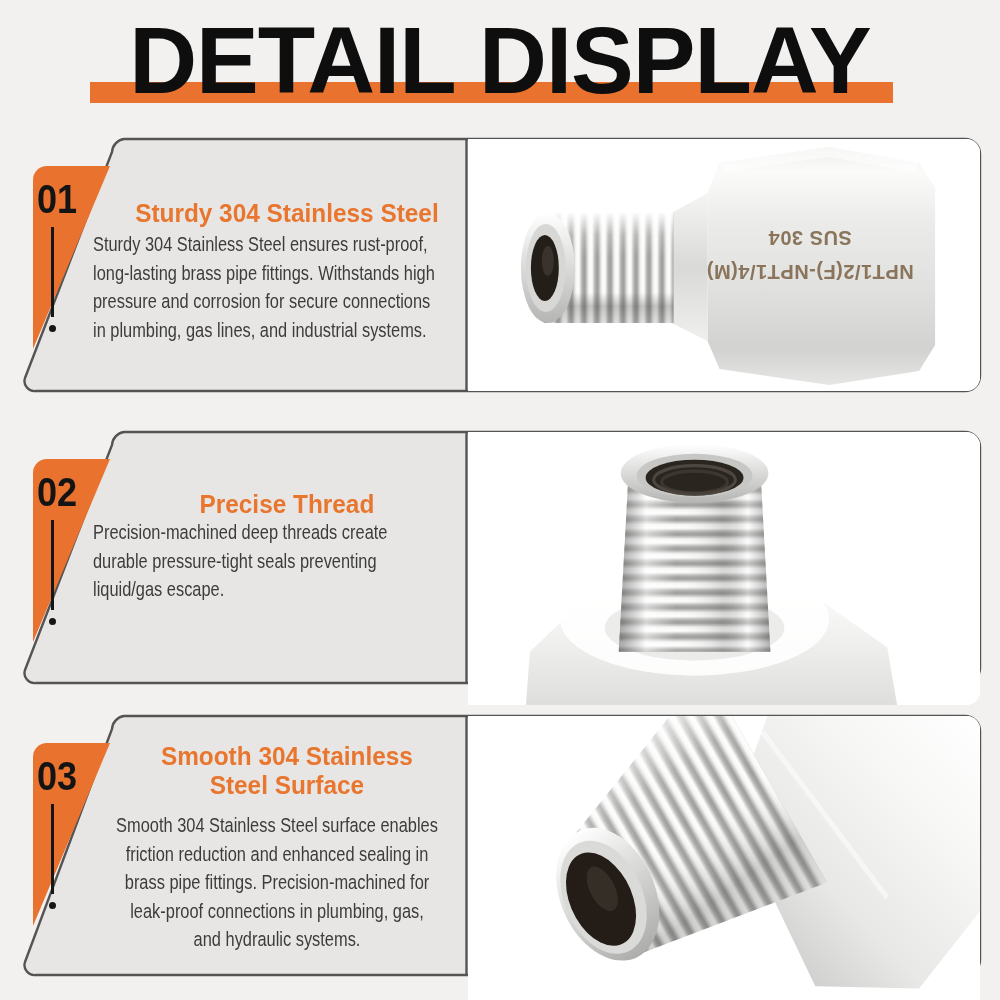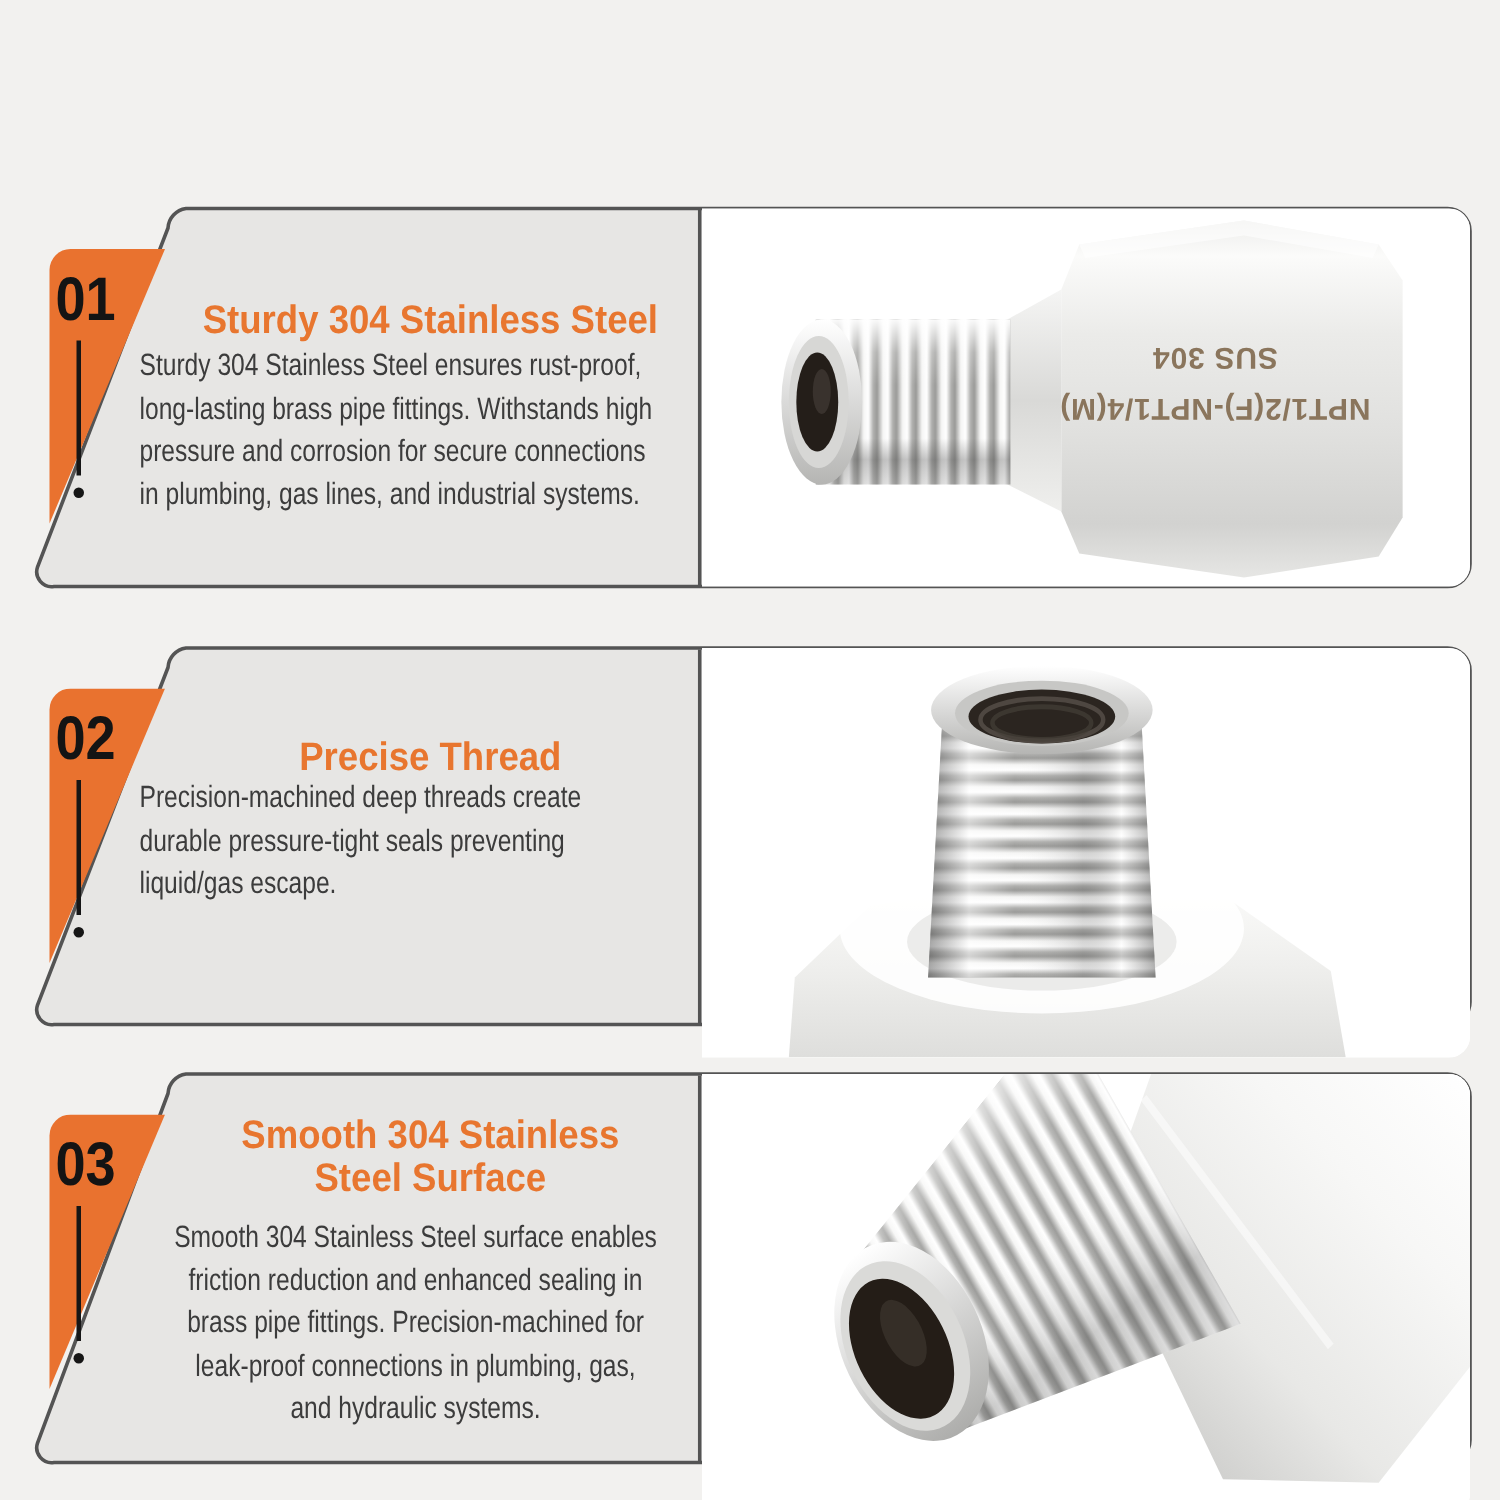--- a/index.html
+++ b/index.html
@@ -58,20 +58,24 @@
     transform:rotate(180deg);
     font-size:20px; line-height:34px; font-weight:bold; letter-spacing:.5px;
     color:#8A755C; text-align:center; white-space:pre-line;
   }
 </style>
 </head>
 <body>
 
 <div class="page">
 
+  <div class="header">
+    <div class="accent-bar"></div>
+    <h1 class="title">DETAIL DISPLAY</h1>
+  </div>
 
   <section class="row row1">
     <svg class="card-svg" width="962" height="256" viewBox="0 0 962 256">
       <defs>
           <clipPath id="cardClip1">
             <path d="M104 2 H945 A15 15 0 0 1 960 17 V239 A15 15 0 0 1 945 254 H16 A10 10 0 0 1 5 241 L92 15 A14 14 0 0 1 104 2 Z"></path>
           </clipPath>
         </defs>
       <path d="M104 2 H945 A15 15 0 0 1 960 17 V239 A15 15 0 0 1 945 254 H16 A10 10 0 0 1 5 241 L92 15 A14 14 0 0 1 104 2 Z" fill="#FFFFFF"></path>
       <rect x="0" y="0" width="446" height="256" fill="#E7E6E4" clip-path="url(#cardClip1)"></rect>

